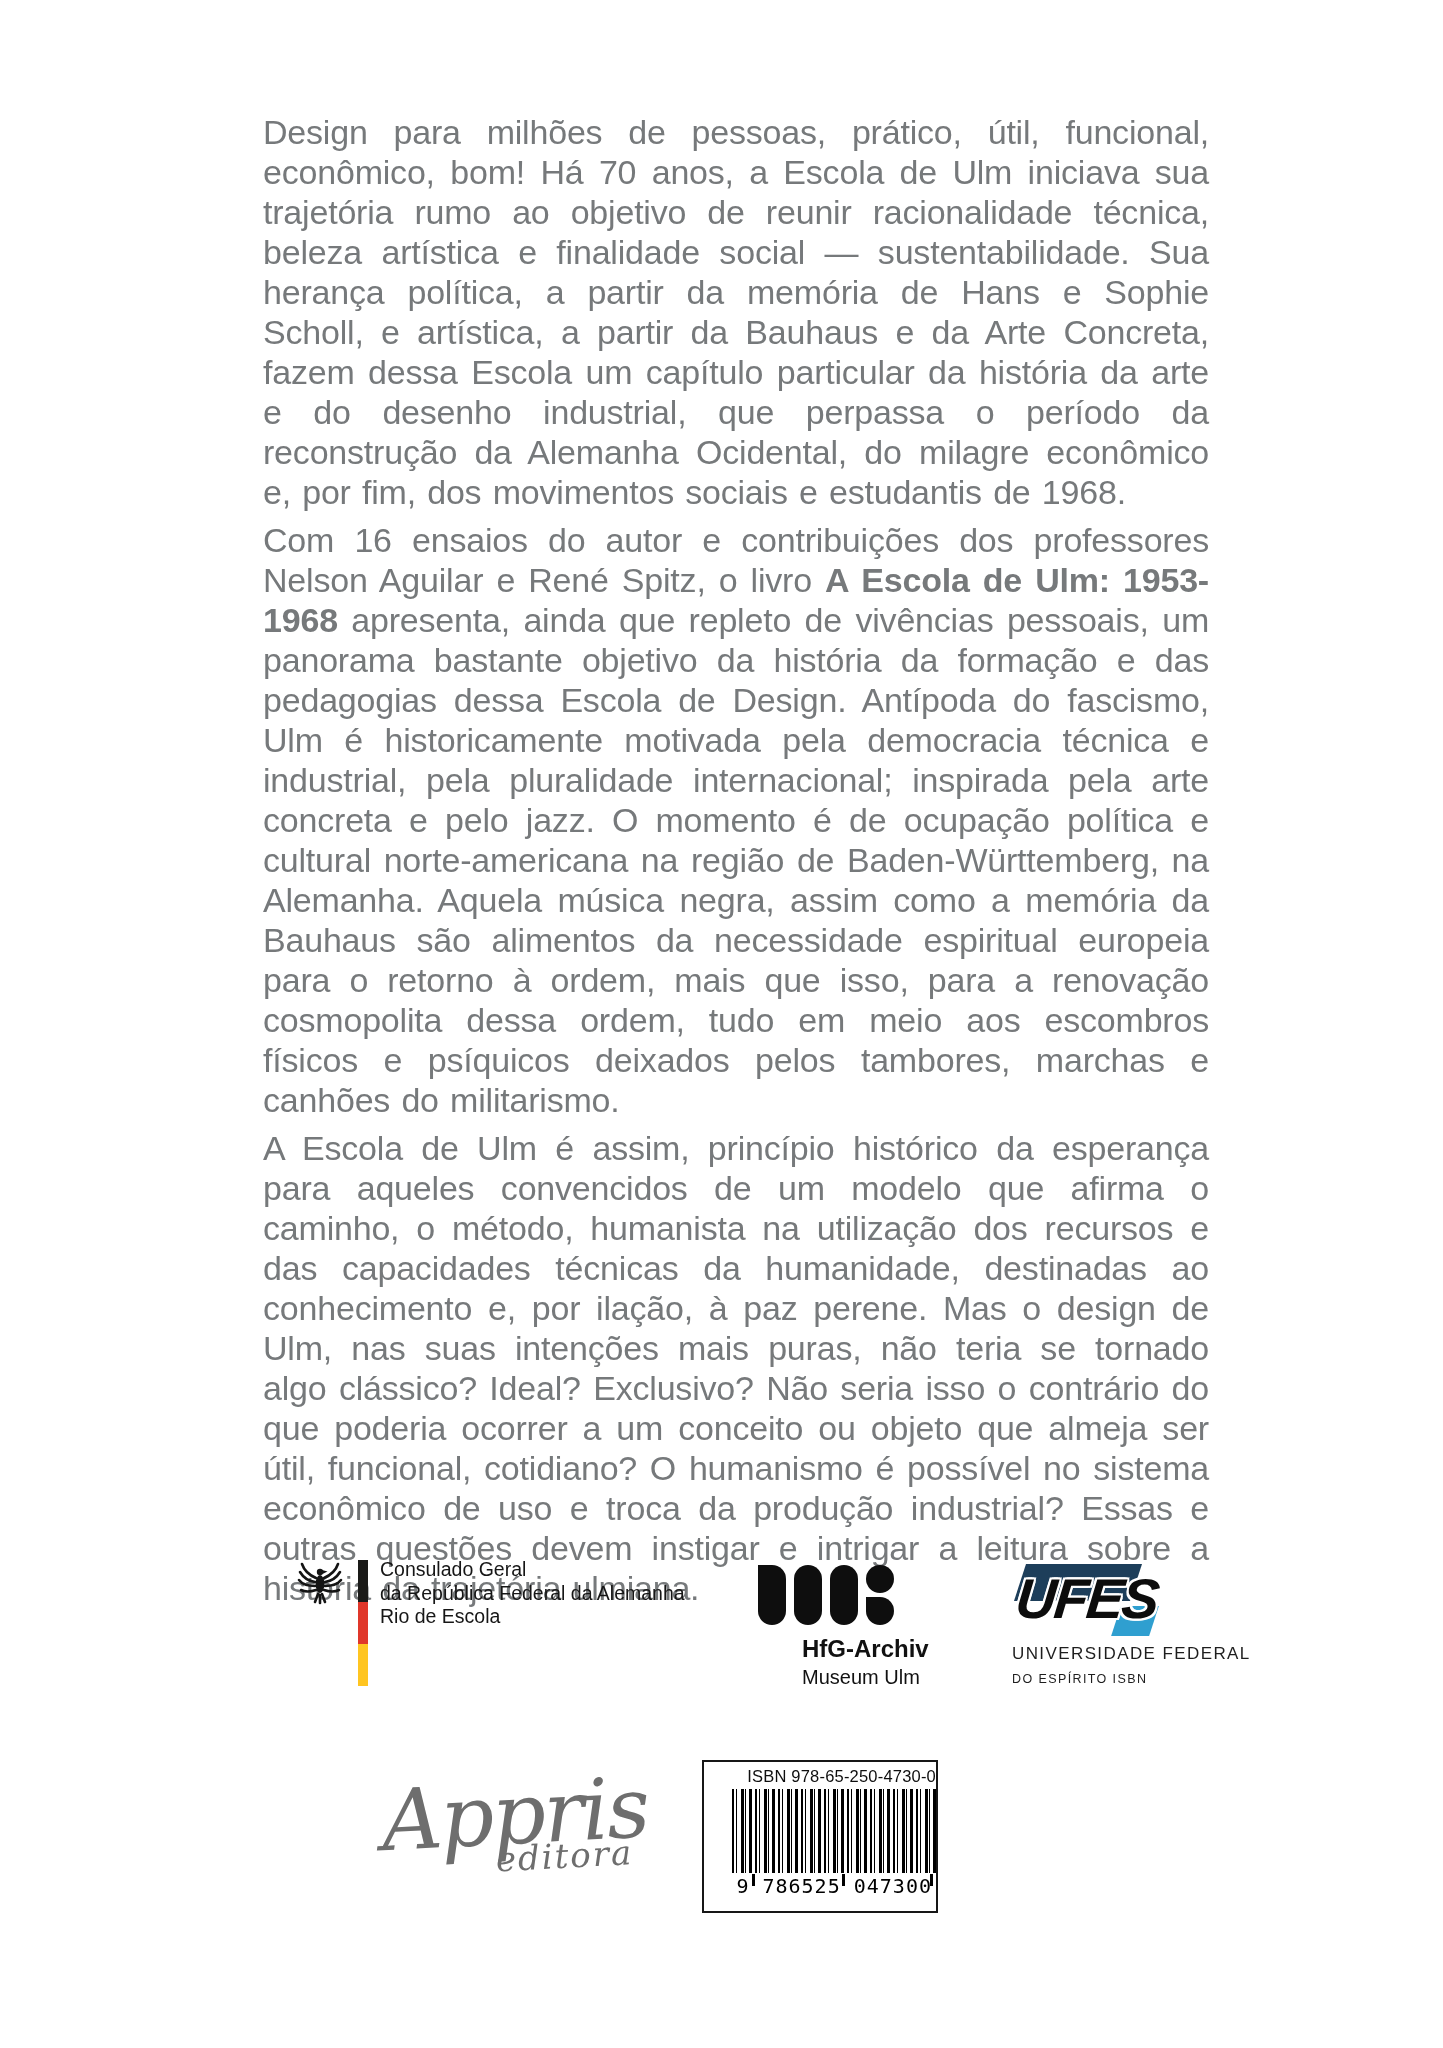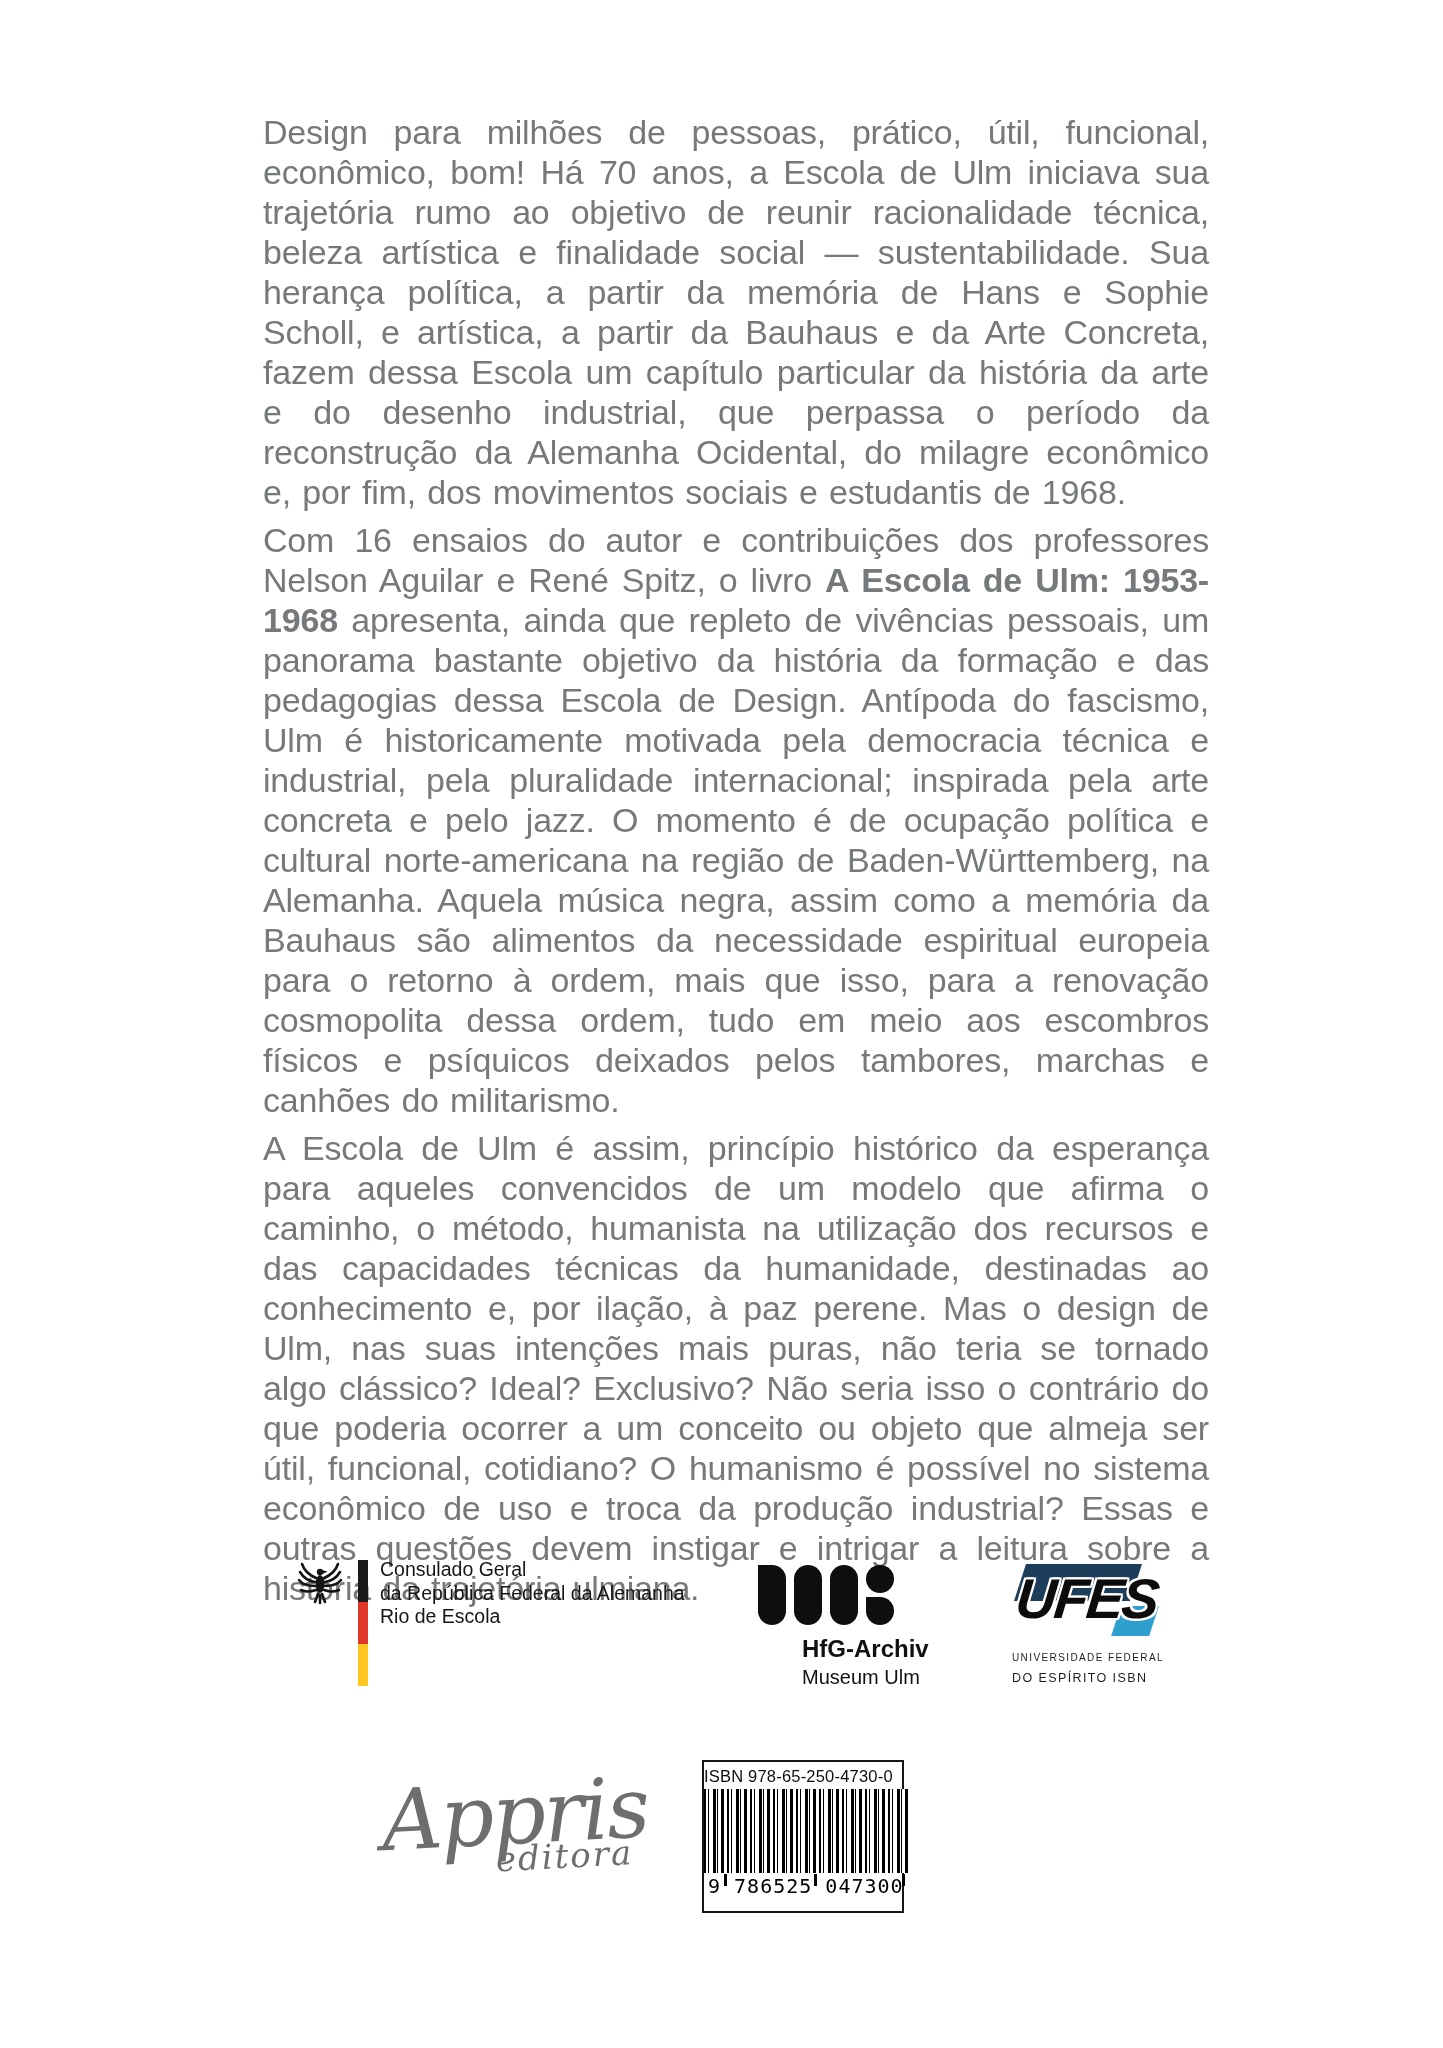--- a/index.html
+++ b/index.html
@@ -59,34 +59,34 @@
   .ufes-mark { position: relative; width: 150px; height: 76px; }
   .ufes-dark { position: absolute; left: 8px; top: 0; width: 116px; height: 37px; background: #1d3e5a; transform: skewX(-18deg); }
   .ufes-light { position: absolute; left: 104px; top: 42px; width: 38px; height: 30px; background: #2f9fd0; transform: skewX(-18deg); }
   .ufes-acronym {
     position: absolute; left: 4px; top: 4px;
     font-size: 56px; line-height: 62px; font-weight: bold; font-style: italic;
     transform: skewX(-6deg); color: #0c0c0c; letter-spacing: -2px;
     text-shadow: 2px 0 #fff, -2px 0 #fff, 0 2px #fff, 0 -2px #fff,
                  2px 2px #fff, -2px -2px #fff, 2px -2px #fff, -2px 2px #fff;
   }
-  .ufes-cap1 { margin-top: 12px; font-size: 10px; letter-spacing: 1.4px; color: #1e1e1e; white-space: nowrap; }
+  .ufes-cap1 { margin-top: 4px; font-size: 17px; letter-spacing: 1.4px; color: #1e1e1e; white-space: nowrap; }
   .ufes-cap2 { margin-top: 8px; font-size: 12.5px; letter-spacing: 1.4px; color: #1e1e1e; white-space: nowrap; }
 
   
   .appris { position: absolute; left: 382px; top: 1768px; width: 280px; color: #6e6e6e; transform: rotate(-3deg); }
   .appris-name { font-family: "DejaVu Serif", serif; font-style: italic; font-size: 84px; line-height: 92px; letter-spacing: -2px; }
   .appris-sub { font-family: "DejaVu Serif", serif; font-style: italic; font-size: 34px; margin: -22px 0 0 112px; letter-spacing: 2px; }
 
   
   .barcode-box {
     position: absolute; left: 702px; top: 1760px;
-    width: 202px; height: 153px;
+    width: 236px; height: 153px;
     border: 2px solid #161616; background: #fff; box-sizing: border-box;
-    display: flex; flex-direction: column; align-items: flex-start; padding-top: 5px;
+    display: flex; flex-direction: column; align-items: flex-end; padding-top: 5px;
   }
   .isbn-label { font-size: 16.5px; color: #0e0e0e; letter-spacing: 0.2px; white-space: nowrap; }
   .bars {
     width: 204px; height: 84px; margin-top: 3px;
     background: repeating-linear-gradient(90deg,
       #000 0 2px,  #fff 2px 4px,
       #000 4px 5px, #fff 5px 9px,
       #000 9px 12px, #fff 12px 13px,
       #000 13px 14px, #fff 14px 17px,
       #000 17px 20px, #fff 20px 23px);

